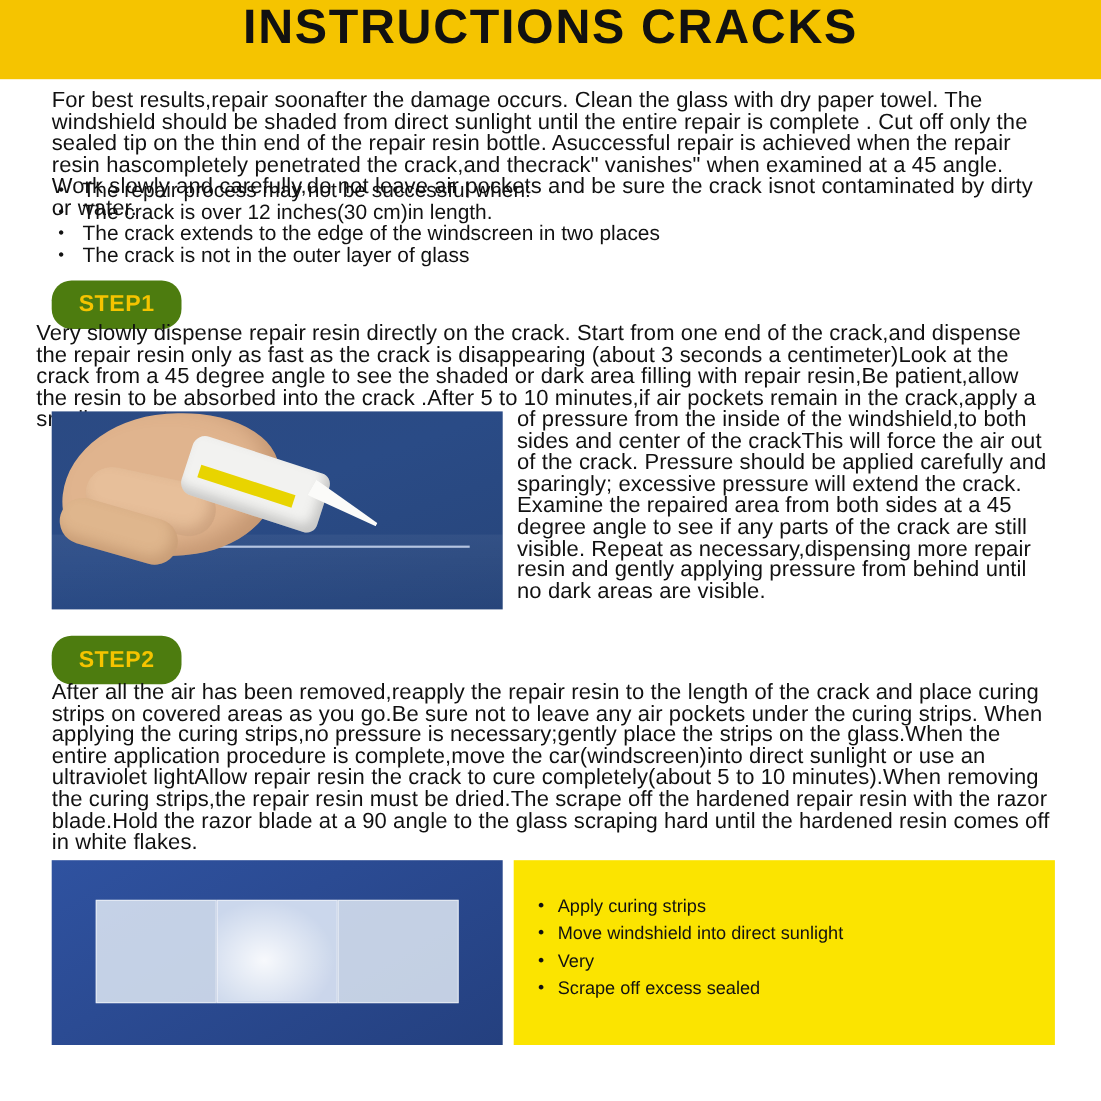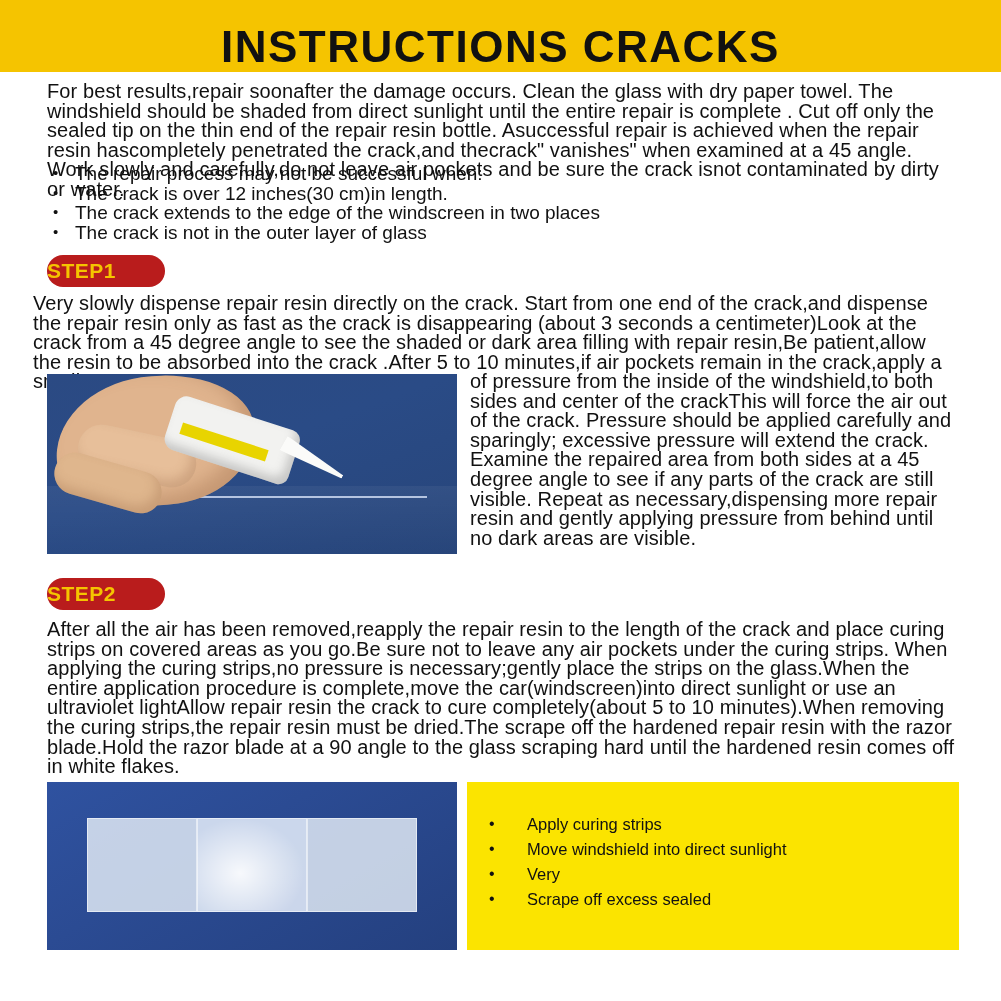--- a/index.html
+++ b/index.html
@@ -17,21 +17,21 @@
   }
 
   
   .header {
     position: absolute;
     left: 0; top: 0;
     width: 1001px;
     height: 72px;
     background: #f5c400;
     display: flex;
-    align-items: flex-end;
+    align-items: flex-start;
     justify-content: center;
   }
   .header-title {
     font-size: 44px;
     font-weight: bold;
     letter-spacing: 1.5px;
     color: #111111;
     font-family: "Liberation Sans", sans-serif;
     white-space: nowrap;
   }
@@ -72,26 +72,27 @@
     content: "\2022";
     position: absolute;
     left: 6px;
     top: -1px;
     font-size: 15px;
   }
 
   
   .step-badge {
     position: absolute;
-    background: #b91c1c;
+    background: #4d7c0f;
     border-radius: 18px;
-    height: 32px;
+    height: 44px;
     width: 118px;
     display: flex;
     align-items: center;
+    justify-content: center;
   }
   .step-badge span {
     color: #f5c400;
     font-size: 21px;
     font-weight: bold;
     letter-spacing: 0.5px;
   }
   #step1-badge { left: 47px; top: 255px; }
   #step2-badge { left: 47px; top: 578px; }
 
@@ -241,21 +242,21 @@
     top: 812px;
     width: 492px;
     margin: 0;
     padding: 0;
     list-style: none;
   }
   .yellow-list li {
     position: relative;
     font-size: 16.5px;
     line-height: 25px;
-    padding-left: 60px;
+    padding-left: 40px;
     color: #111111;
   }
   .yellow-list li::before {
     content: "\2022";
     position: absolute;
     left: 22px;
     top: -1px;
     font-size: 16px;
   }
 </style>

